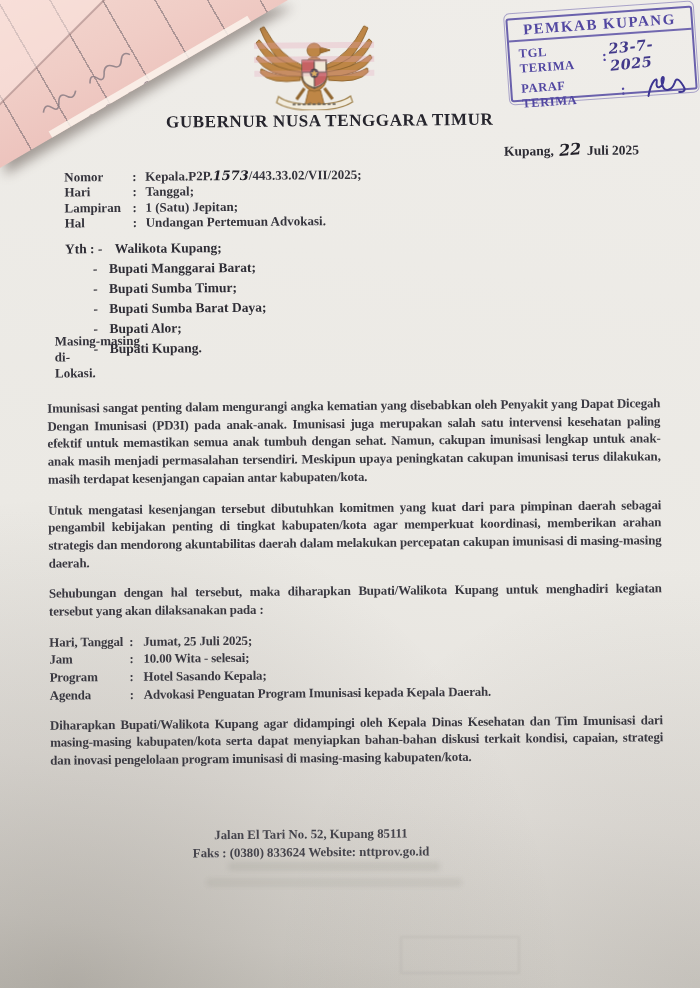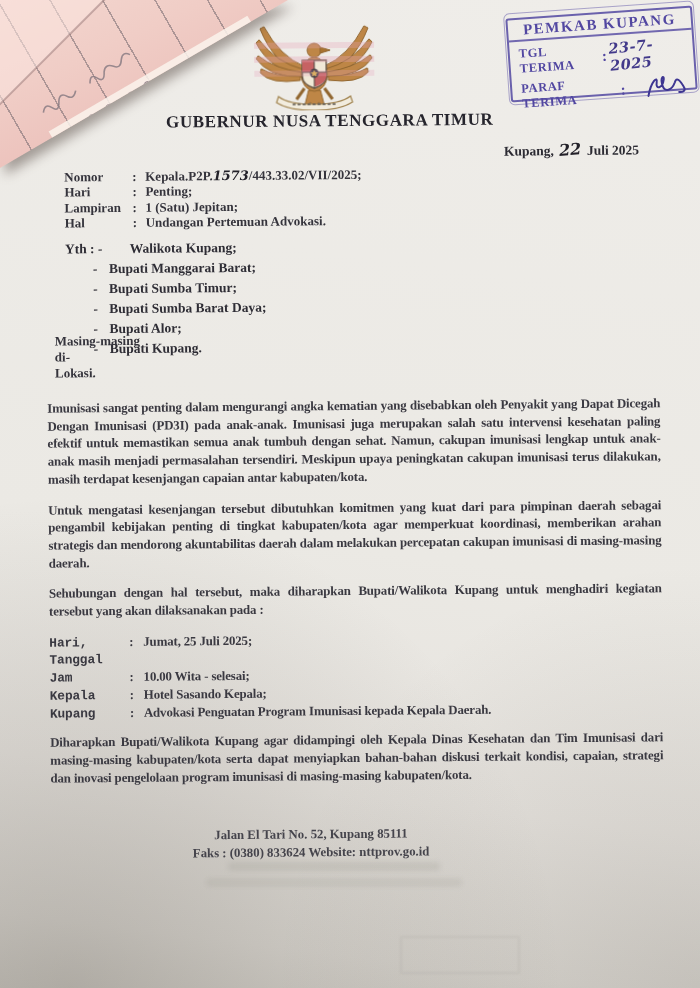--- a/index.html
+++ b/index.html
@@ -48,32 +48,32 @@
 
   
   .meta{position:absolute;left:67px;top:167px;font-size:13px;font-weight:700;line-height:15.4px;}
   .meta-row{display:flex;}
   .meta-label{width:68px;}
   .meta-colon{width:13px;}
   .meta-value{white-space:nowrap;}
 
   
   .recips{position:absolute;left:67px;top:237px;font-size:13.5px;font-weight:700;line-height:20px;color:#2e2d35;}
-  .recip-first-item{margin-left:24px;}
+  .recip-first-item{margin-left:9px;}
   .recip-row{padding-left:28px;}
   .recip-row .item{margin-left:8px;}
   .addr{position:absolute;left:56px;top:331px;font-size:13px;font-weight:700;line-height:15.8px;}
 
   
   .body-block{position:absolute;left:48px;top:398px;width:613px;font-size:12.9px;font-weight:700;
     line-height:17.7px;text-align:justify;color:#3a3941;letter-spacing:-.15px;}
   .body-block p{margin:0 0 13px 0;}
   .sched{margin:0 0 12px 0;}
   .sched-row{display:flex;text-align:left;}
-  .sched-label{width:80px;flex:none;font-family:Liberation Mono, monospace;}
+  .sched-label{width:80px;flex:none;}
   .sched-colon{width:14px;flex:none;}
 
   
   .footer{position:absolute;left:0;top:826px;width:616px;text-align:center;
     font-size:12.8px;font-weight:700;line-height:17.5px;color:#45444c;}
 
   
   .ghost{position:absolute;background:rgba(130,132,120,.16);border-radius:4px;filter:blur(2.5px);}
   .g1{left:228px;top:862px;width:212px;height:9px;}
   .g2{left:206px;top:878px;width:256px;height:9px;opacity:.8;}
@@ -126,21 +126,21 @@
 
     <div class="meta">
       <div class="meta-row">
         <span class="meta-label">Nomor</span>
         <span class="meta-colon">:</span>
         <span class="meta-value"><span>Kepala.P2P.</span><span class="hand">1573</span><span>/443.33.02/VII/2025;</span></span>
       </div>
       <div class="meta-row">
         <span class="meta-label">Hari</span>
         <span class="meta-colon">:</span>
-        <span class="meta-value">Penting;</span>
+        <span class="meta-value">Tanggal;</span>
       </div>
       <div class="meta-row">
         <span class="meta-label">Lampiran</span>
         <span class="meta-colon">:</span>
         <span class="meta-value">1 (Satu) Jepitan;</span>
       </div>
       <div class="meta-row">
         <span class="meta-label">Hal</span>
         <span class="meta-colon">:</span>
         <span class="meta-value">Undangan Pertemuan Advokasi.</span>
@@ -190,26 +190,26 @@
           <span class="sched-label">Hari, Tanggal</span>
           <span class="sched-colon">:</span>
           <span>Jumat, 25 Juli 2025;</span>
         </div>
         <div class="sched-row">
           <span class="sched-label">Jam</span>
           <span class="sched-colon">:</span>
           <span>10.00 Wita - selesai;</span>
         </div>
         <div class="sched-row">
-          <span class="sched-label">Kepala</span>
+          <span class="sched-label">Program</span>
           <span class="sched-colon">:</span>
           <span>Hotel Sasando Kepala;</span>
         </div>
         <div class="sched-row">
-          <span class="sched-label">Kupang</span>
+          <span class="sched-label">Agenda</span>
           <span class="sched-colon">:</span>
           <span>Advokasi Penguatan Program Imunisasi kepada Kepala Daerah.</span>
         </div>
       </div>
 
       <p>Diharapkan Bupati/Walikota Kupang agar didampingi oleh Kepala Dinas Kesehatan dan Tim Imunisasi dari masing-masing kabupaten/kota serta dapat menyiapkan bahan-bahan diskusi terkait kondisi, capaian, strategi dan inovasi pengelolaan program imunisasi di masing-masing kabupaten/kota.</p>
     </div>
 
     <div class="footer">
       <div>Jalan El Tari No. 52, Kupang 85111</div>

